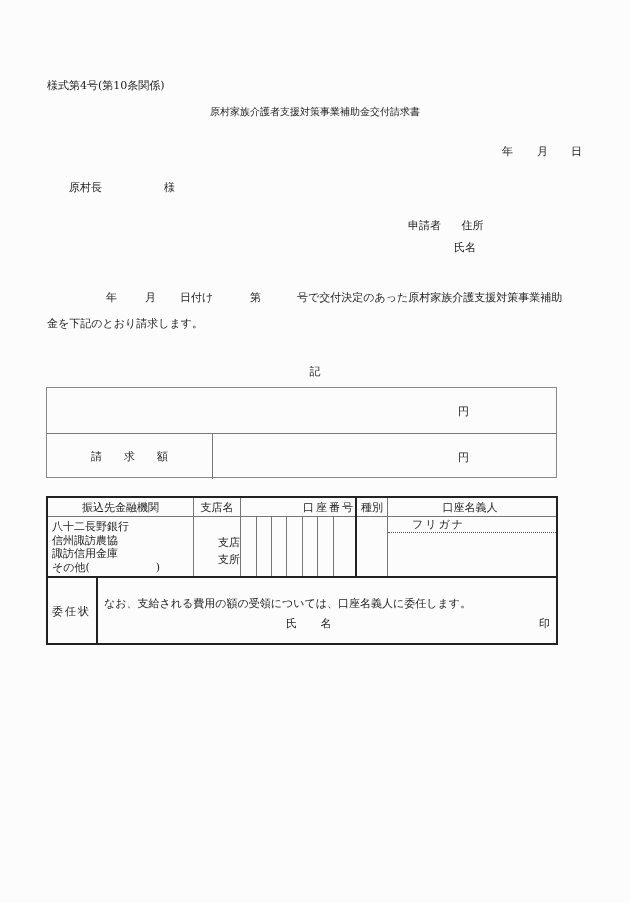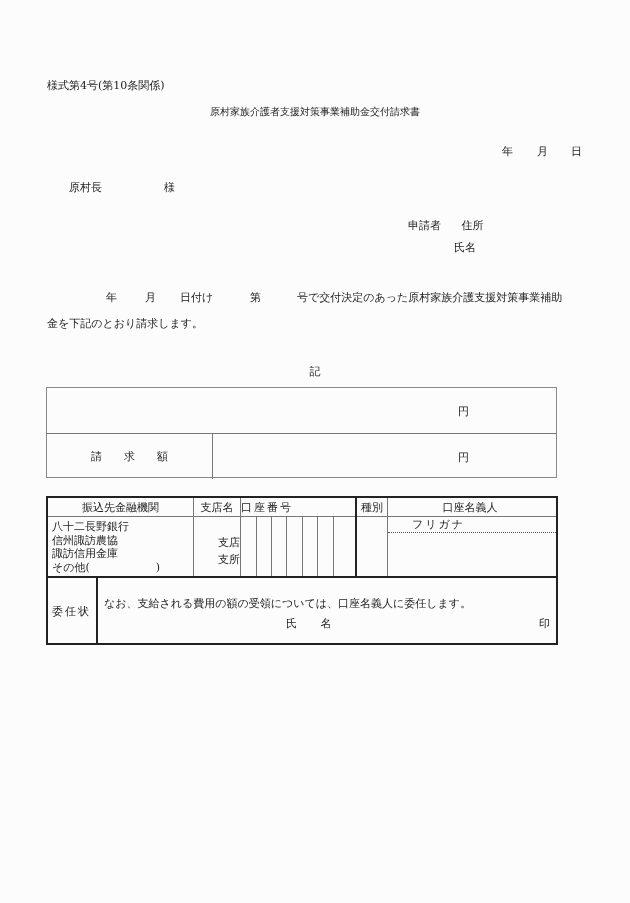--- a/index.html
+++ b/index.html
@@ -113,21 +113,21 @@
   <div class="vline" style="left:238px;top:18px;height:60px"></div>
   <div class="vline" style="left:254px;top:18px;height:60px"></div>
   <div class="vline" style="left:269px;top:18px;height:60px"></div>
   <div class="vline" style="left:285px;top:18px;height:60px"></div>
   <div class="vline thick" style="left:307px;top:0;height:78px"></div>
   <div class="vline" style="left:339px;top:0;height:78px"></div>
   <div class="vline thick" style="left:48px;top:78px;height:69px"></div>
 
   <div class="cell-text" style="left:0;width:145px;top:4px;text-align:center">振込先金融機関</div>
   <div class="cell-text" style="left:146px;width:46px;top:4px;text-align:center">支店名</div>
-  <div class="cell-text" style="left:193px;width:114px;top:4px;text-align:left;letter-spacing:2px">口座番号</div>
+  <div class="cell-text" style="left:193px;width:114px;top:4px;text-align:right;letter-spacing:2px">口座番号</div>
   <div class="cell-text" style="left:309px;width:30px;top:4px;text-align:center">種別</div>
   <div class="cell-text" style="left:336px;right:0;top:4px;text-align:center">口座名義人</div>
 
   <div class="bank-options">
     <div>八十二長野銀行</div>
     <div>信州諏訪農協</div>
     <div>諏訪信用金庫</div>
     <div>その他(　　　　　　)</div>
   </div>
 

